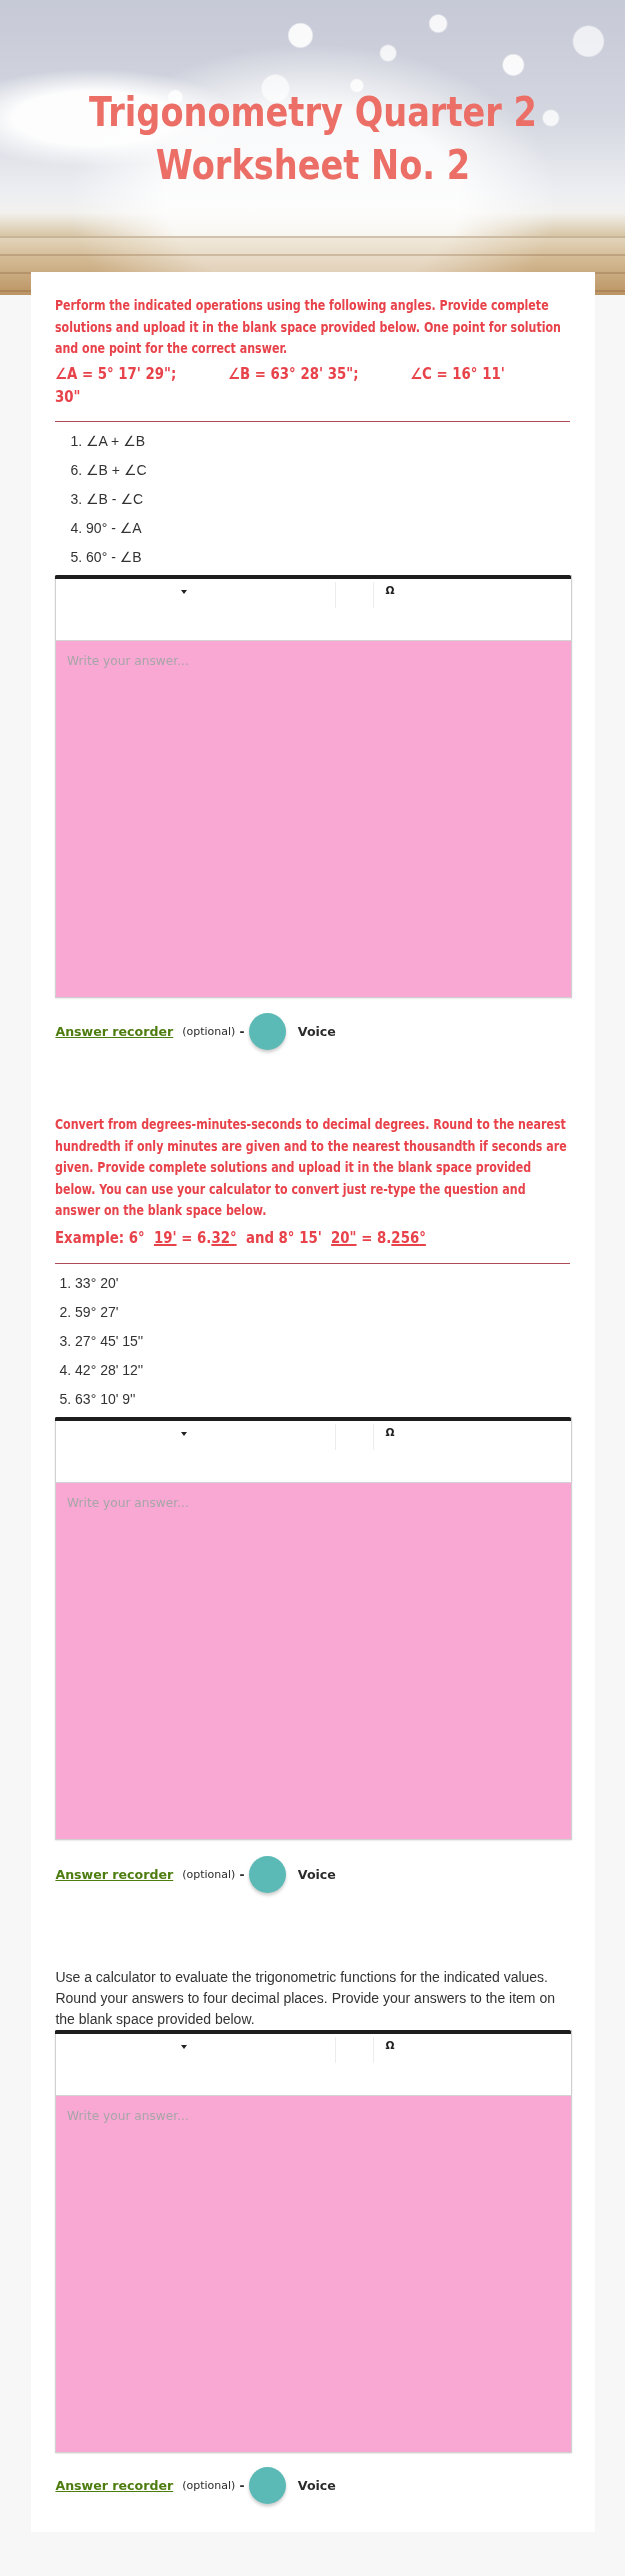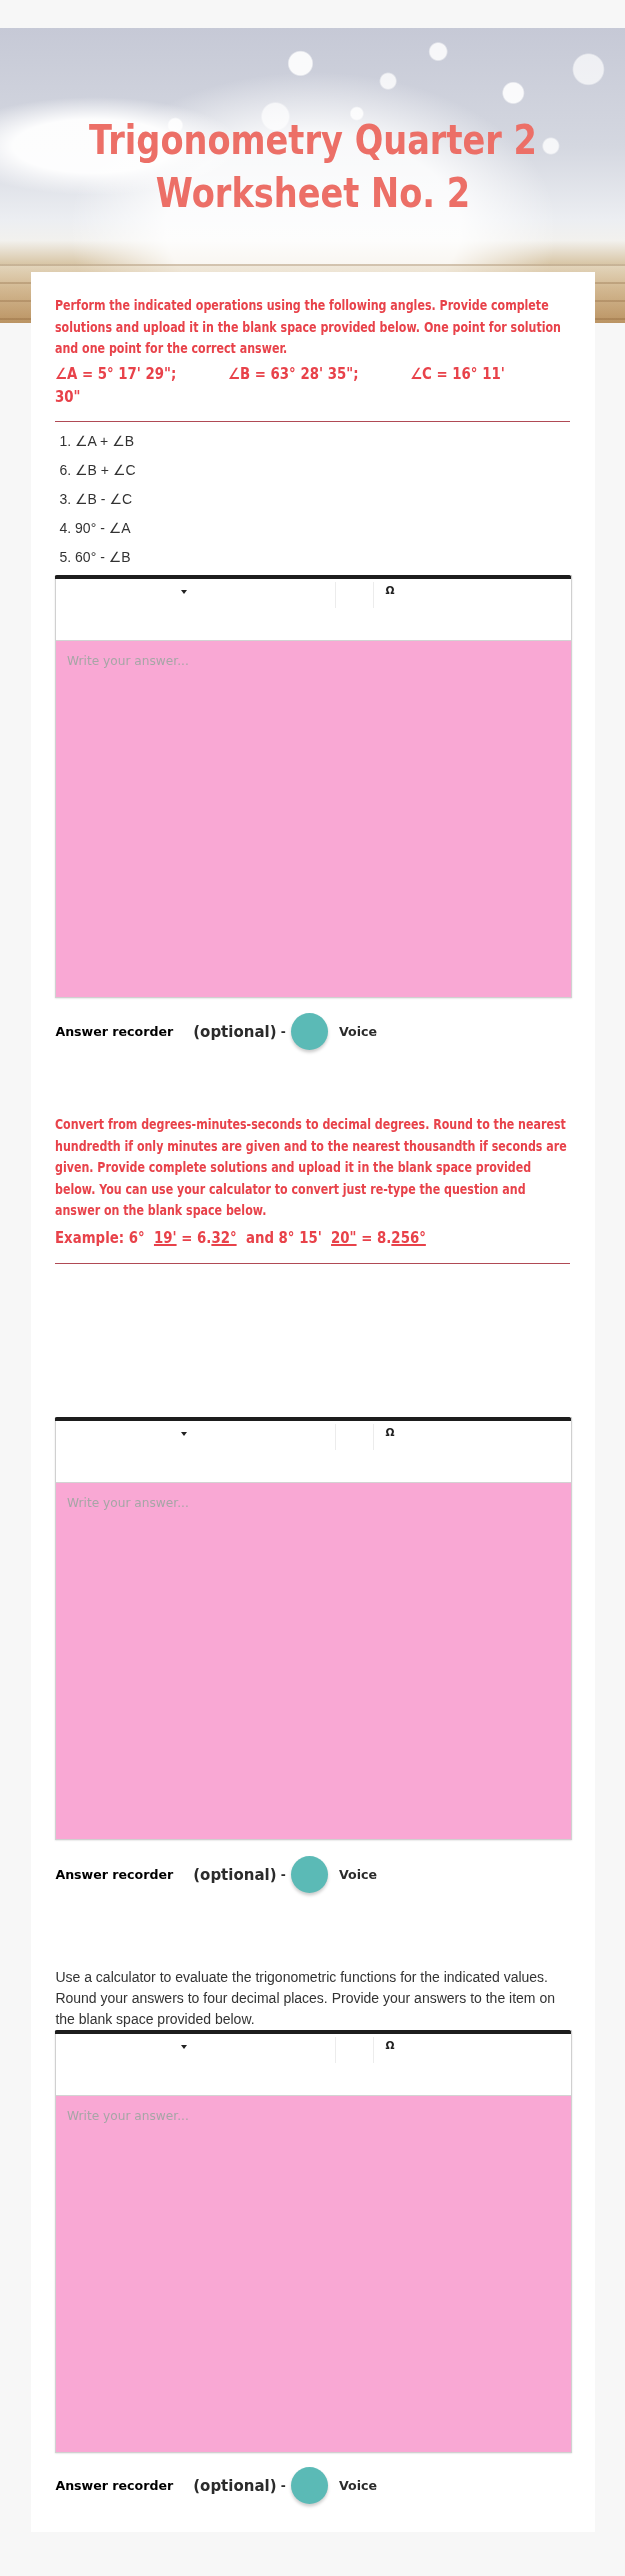--- a/index.html
+++ b/index.html
@@ -14,21 +14,20 @@
       radial-gradient(circle at 62% 18%, rgba(255,255,255,0.8) 0 7.3px, transparent 9px),
       radial-gradient(circle at 44% 30%, rgba(255,255,255,0.7) 0 13px, transparent 14.7px),
       radial-gradient(circle at 57% 29%, rgba(255,255,255,0.85) 0 5.7px, transparent 7.3px),
       radial-gradient(circle at 28% 33%, rgba(255,255,255,0.85) 0 6.5px, transparent 8.1px),
       radial-gradient(circle at 88% 40%, rgba(255,255,255,0.8) 0 7.3px, transparent 9px),
       radial-gradient(circle at 82% 22%, rgba(255,255,255,0.9) 0 9.8px, transparent 11.4px),
       radial-gradient(circle at 94% 14%, rgba(255,255,255,0.7) 0 14.7px, transparent 16.3px),
       radial-gradient(ellipse at 15% 40%, rgba(255,255,255,0.95) 0 81px, transparent 147px),
       radial-gradient(ellipse at 50% 68%, rgba(255,255,255,0.85) 0 147px, transparent 244px),
       linear-gradient(180deg, #c6c9d6 0%, #d4d7e0 40%, #eceef2 65%, #f2f1ee 72%, #d8c6a6 80%, #c9a878 88%, #b89263 100%);
-    margin-top: 28px;
   }
   .header .planks {
     position: absolute; left: 0; top: 236px; width: 626px; height: 59px;
     background:
       repeating-linear-gradient(180deg, rgba(120,80,40,0.25) 0 1.6px, transparent 1.6px 18px),
       linear-gradient(180deg, rgba(235,225,205,0.6), rgba(190,150,100,0.5));
   }
   .header-title {
     position: absolute; left: 0; top: 86px; width: 626px; text-align: center;
     font-family: "DejaVu Sans", sans-serif; font-weight: bold;
@@ -75,22 +74,22 @@
   .editor .tb-sep2 { position: absolute; left: 317px; top: 3.3px; width: 0.8px; height: 26px; background: #ececec; }
   .editor .tb-omega { position: absolute; left: 330px; top: 4.9px; font-family: "DejaVu Sans", sans-serif; font-weight: bold; font-size: 10.6px; color: #222; }
   .editor textarea {
     display: block; width: 100%; border: none; outline: none; resize: none;
     font-family: "DejaVu Sans", sans-serif; font-size: 12.2px; color: #333; padding: 13px 11.4px;
     background: #f9a8d4;
   }
   .editor textarea::placeholder { color: #a6a6a6; }
 
   .recorder { position: absolute; left: 24.4px; height: 37px; display: flex; align-items: center; }
-  .recorder .rlabel { font-family: "DejaVu Sans", sans-serif; font-weight: bold; font-size: 12.6px; color: #000000; }
-  .recorder .ropt { font-family: "DejaVu Sans", sans-serif; font-weight: bold; font-size: 15px; color: #2b2b2b; margin-left: 20px; }
+  .recorder .rlabel { font-family: "DejaVu Sans", sans-serif; font-weight: bold; font-size: 12.6px; color: #4d7c0f; text-decoration: underline; }
+  .recorder .ropt { font-family: "DejaVu Sans", sans-serif; font-weight: normal; font-size: 11px; color: #2b2b2b; margin-left: 9px; }
   .recorder .rdash { font-family: "DejaVu Sans", sans-serif; font-weight: bold; font-size: 12.2px; margin: 0 4.9px 0 4.1px; color: #2b2b2b; }
   .recorder .voice-btn { width: 37px; height: 37px; border-radius: 50%; background: #5bbab6; box-shadow: 0 2.4px 3.3px rgba(0,0,0,0.2); border: none; cursor: pointer; }
   .recorder .vlabel { font-family: "DejaVu Sans", sans-serif; font-weight: bold; font-size: 12.6px; color: #2b2b2b; margin-left: 11.4px; text-align: center; }
 </style>
 </head>
 <body>
 
 <div class="header">
   <div class="planks"></div>
   <div class="header-title">
@@ -100,21 +99,21 @@
 </div>
 
 <div class="card">
 
   <div class="inst-red" style="top:23px;">Perform the indicated operations using the following angles. Provide complete solutions and upload it in the blank space provided below. One point for solution and one point for the correct answer.</div>
   <div class="angles" style="top:91px;">
     <span>∠A = 5° 17' 29";</span><span class="gap" style="width:60px"></span><span>∠B = 63° 28' 35";</span><span class="gap" style="width:60px"></span><span>∠C = 16° 11'</span><br>
     <span>30"</span>
   </div>
   <div class="rule" style="top:149px;"></div>
-  <ul class="qlist" style="top:160px;">
+  <ul class="qlist" style="top:160px;margin-left:11px;">
     <li>1. ∠A + ∠B</li>
     <li>6. ∠B + ∠C</li>
     <li>3. ∠B - ∠C</li>
     <li>4. 90° - ∠A</li>
     <li>5. 60° - ∠B</li>
   </ul>
 
   <div class="editor" style="top:303px;">
     <div class="topbar"></div>
     <div class="toolbar">
@@ -139,20 +138,27 @@
   <div class="inst-red" style="top:842px;">Convert from degrees-minutes-seconds to decimal degrees. Round to the nearest hundredth if only minutes are given and to the nearest thousandth if seconds are given. Provide complete solutions and upload it in the blank space provided below. You can use your calculator to convert just re-type the question and answer on the blank space below.</div>
   <div class="example" style="top:955px;">
     <span>Example: 6°</span>&nbsp;
     <u>19'</u>
     <span>= 6.</span><u>32°</u>&nbsp;
     <span>and 8° 15'</span>&nbsp;
     <u>20"</u>
     <span>= 8.</span><u>256° </u>
   </div>
   <div class="rule" style="top:991px;"></div>
+  <ul class="qlist" style="top:1002px;">
+    <li>1. 33° 20'</li>
+    <li>2. 59° 27'</li>
+    <li>3. 27° 45' 15''</li>
+    <li>4. 42° 28' 12''</li>
+    <li>5. 63° 10' 9''</li>
+  </ul>
 
   <div class="editor" style="top:1145px;">
     <div class="topbar"></div>
     <div class="toolbar">
       <div class="tb-select">
         <span class="tb-caret"></span>
       </div>
       <div class="tb-sep1"></div>
       <div class="tb-sep2"></div>
       <span class="tb-omega">Ω</span>

